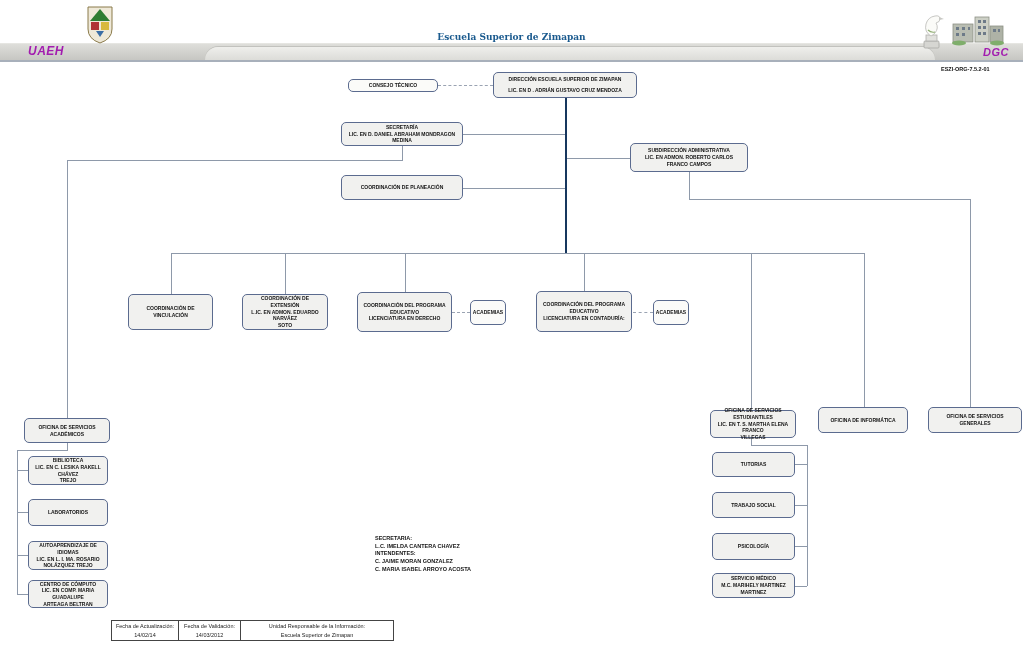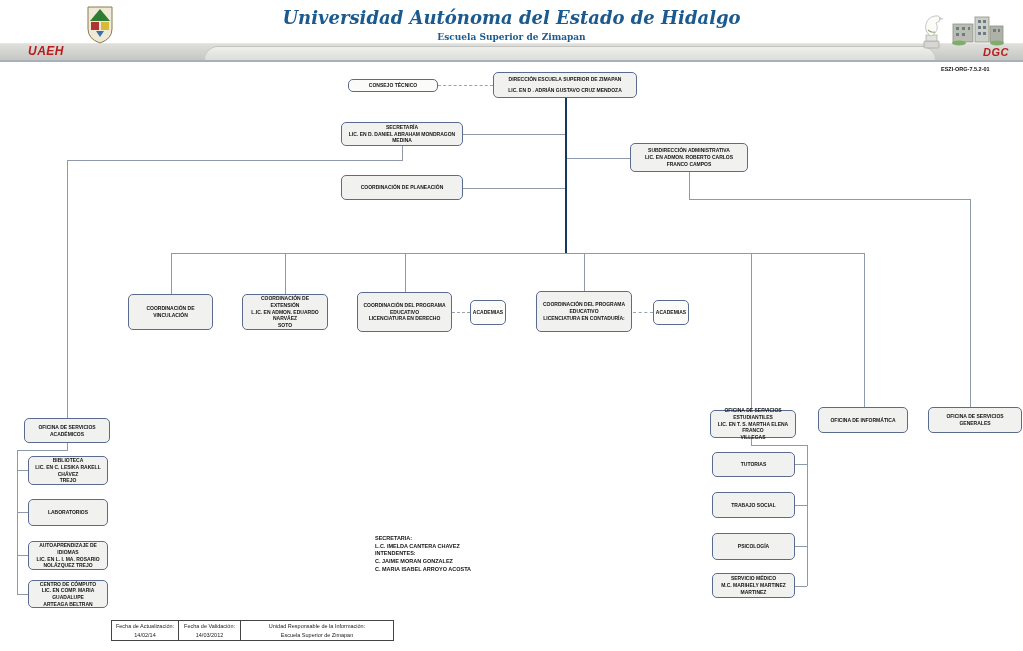--- a/index.html
+++ b/index.html
@@ -8,21 +8,21 @@
 
   
   .header{position:absolute;left:0;top:0;width:1023px;height:60px;
           background:linear-gradient(#f8f8f6,#ededе9);border-bottom:2px solid #a8b0bb;}
   .header-band{position:absolute;left:0;bottom:0;width:100%;height:16px;
                background:linear-gradient(#dededa,#c6c6c2);border-top:1px solid #e6e6e2;}
   .header-plateau{position:absolute;left:205px;bottom:0;width:730px;height:13px;
                   background:linear-gradient(#efefec,#dcdcd8);border-radius:16px 16px 0 0;
                   box-shadow:0 -1px 0 #c2c2be;}
   .uaeh-txt,.dgc-txt{position:absolute;bottom:2px;font-style:italic;font-weight:bold;
-                     color:#b91c1c;letter-spacing:.5px;}
+                     color:#a21caf;letter-spacing:.5px;}
   .uaeh-txt{left:28px;font-size:12px;}
   .dgc-txt{right:14px;font-size:11px;}
   .hdr-title{position:absolute;left:0;top:7px;width:100%;text-align:center;
              font-family:"DejaVu Serif",serif;font-style:italic;font-weight:bold;
              font-size:18px;color:#1a5a8e;}
   .hdr-subtitle{position:absolute;left:0;top:32px;width:100%;text-align:center;
                 font-family:"DejaVu Serif",serif;font-weight:bold;font-size:9px;color:#1a5a8e;}
   .crest{position:absolute;left:85px;top:5px;}
   .garza{position:absolute;right:75px;top:6px;}
   .bldg{position:absolute;right:18px;top:12px;}
@@ -62,21 +62,20 @@
     <span class="crest">
       <svg width="30" height="40" viewBox="0 0 30 40">
         <path d="M3,2 h24 v22 q0,10 -12,14 q-12,-4 -12,-14 Z" fill="#efe9d8" stroke="#8a7a4a" stroke-width="1"></path>
         <path d="M15,4 L25,16 H5 Z" fill="#2e7d32"></path>
         <rect x="6" y="17" width="8" height="8" fill="#b03434"></rect>
         <rect x="16" y="17" width="8" height="8" fill="#d8b93c"></rect>
         <path d="M11,26 h8 l-4,6 Z" fill="#3b6ea5"></path>
       </svg>
     </span>
 
-    <div class="hdr-title">Universidad Autónoma del Estado de Hidalgo</div>
     <div class="hdr-subtitle">Escuela Superior de Zimapan</div>
 
     <span class="garza">
       <svg width="34" height="44" viewBox="0 0 34 44">
         <rect x="10" y="35" width="15" height="7" rx="1" fill="#d6d6d2" stroke="#a8a8a4" stroke-width="0.8"></rect>
         <rect x="12" y="29" width="11" height="6" fill="#e2e2de" stroke="#b0b0ac" stroke-width="0.8"></rect>
         <path d="M17,30 q-7,-4 -5,-12 q2,-7 9,-8 q5,-1 5,3 q0,3 -4,4 q3,5 -1,10 q-2,2 -4,3 Z" fill="#fbfbf8" stroke="#b9b9b5" stroke-width="0.8"></path>
         <path d="M25,11 l5,2 -5,1 Z" fill="#c8c8c4"></path>
         <path d="M14,24 q3,3 7,2" stroke="#8fae72" stroke-width="1.2" fill="none"></path>
       </svg>

